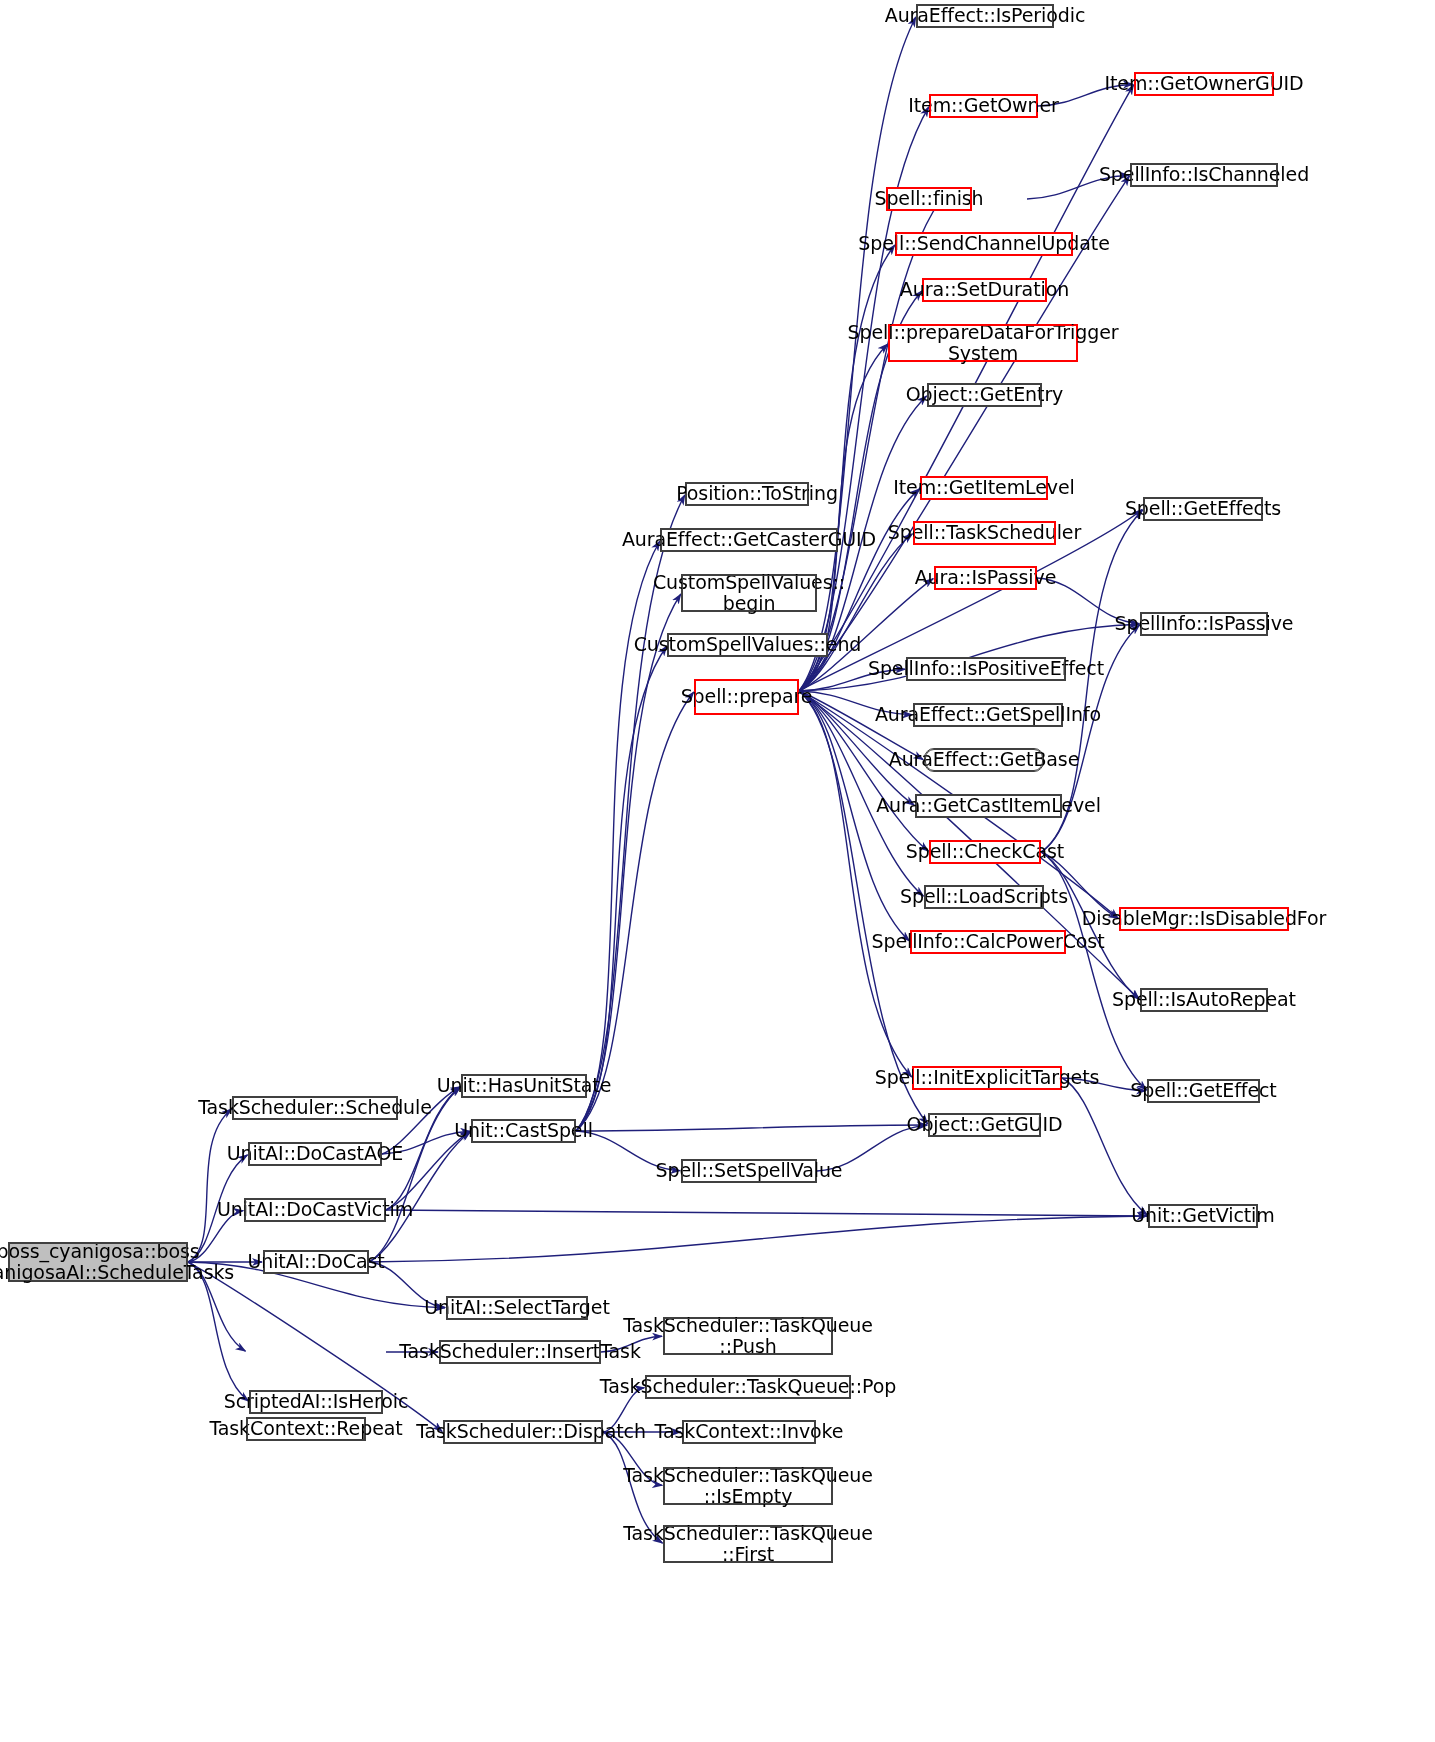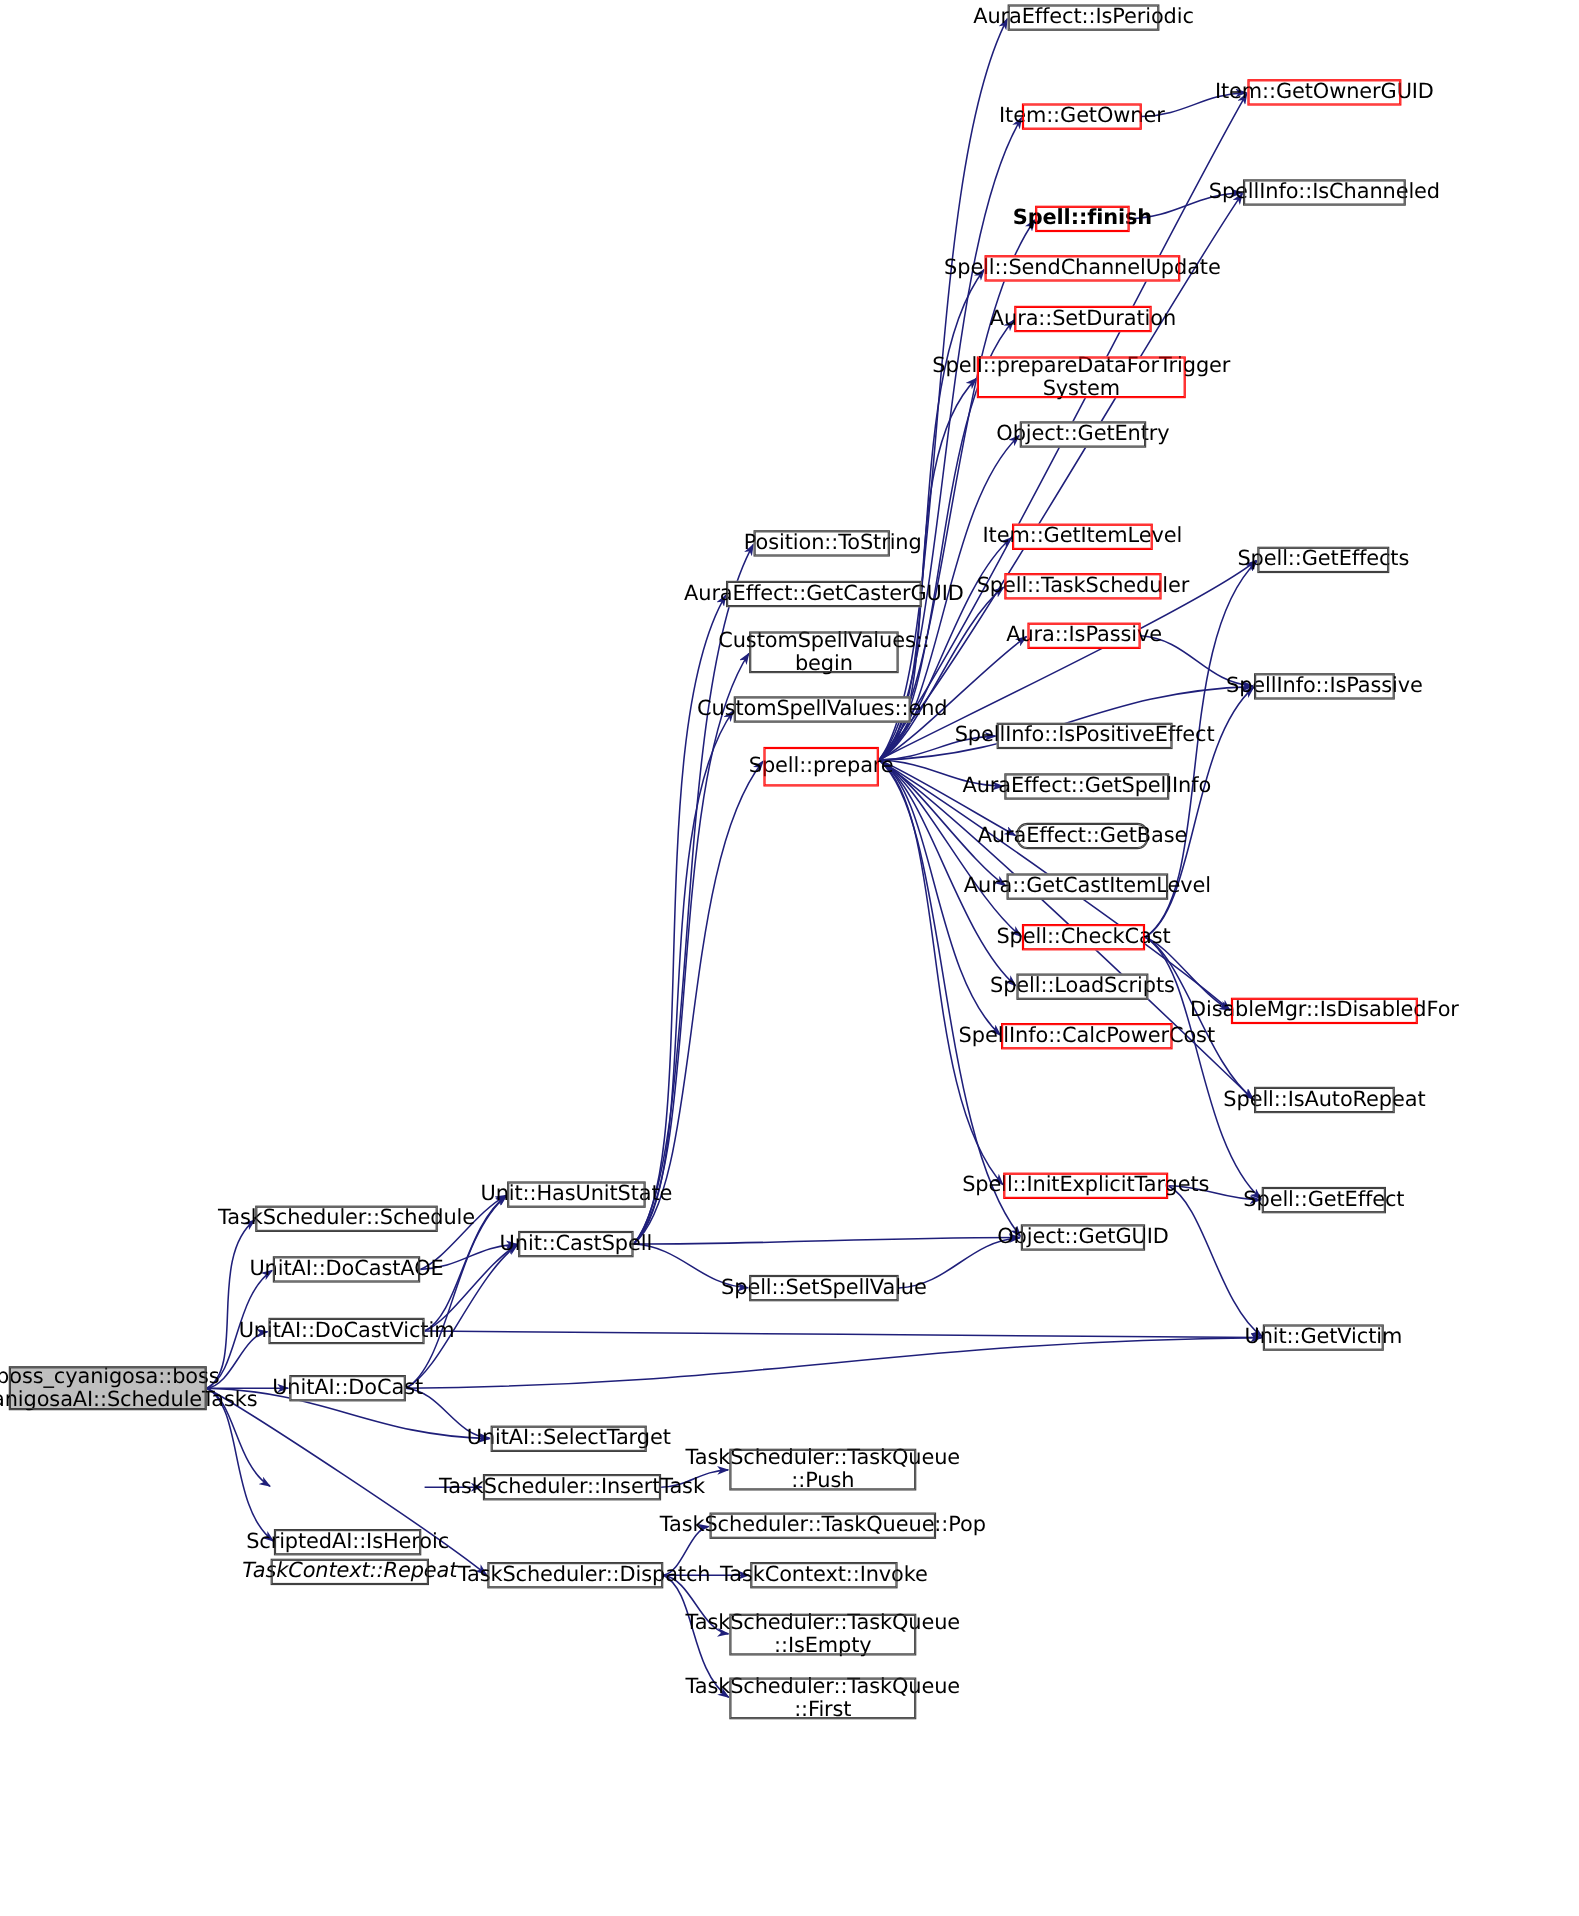--- a/index.html
+++ b/index.html
@@ -120,21 +120,21 @@
         <path d="M 1062 1078 C 1095.093 1094.56 1107.0241071135615 1184.7913114147848 1147.4711071135614 1215.1513114147847"></path>
       </g>
   </svg>
   <div id="node-layer">
       <div class="node root" style="left: 8px; top: 1242px; width: 180px; height: 40px;">boss_cyanigosa::boss
 _cyanigosaAI::ScheduleTasks</div>
       <div class="node" style="left: 232px; top: 1096px; width: 166px; height: 24px;">TaskScheduler::Schedule</div>
       <div class="node" style="left: 248px; top: 1142px; width: 134px; height: 24px;">UnitAI::DoCastAOE</div>
       <div class="node" style="left: 244px; top: 1198px; width: 142px; height: 24px;">UnitAI::DoCastVictim</div>
       <div class="node" style="left: 263px; top: 1250px; width: 106px; height: 24px;">UnitAI::DoCast</div>
-      <div class="node" style="left: 246px; top: 1417px; width: 144px; height: 24px; font-style: italic;">TaskContext::Repeat</div>
+      <div class="node" style="left: 246px; top: 1417px; width: 120px; height: 24px;">TaskContext::Repeat</div>
       <div class="node" style="left: 249px; top: 1390px; width: 134px; height: 24px;">ScriptedAI::IsHeroic</div>
       <div class="node" style="left: 461px; top: 1074px; width: 126px; height: 24px;">Unit::HasUnitState</div>
       <div class="node" style="left: 471px; top: 1119px; width: 105px; height: 24px;">Unit::CastSpell</div>
       <div class="node" style="left: 446px; top: 1296px; width: 142px; height: 24px;">UnitAI::SelectTarget</div>
       <div class="node" style="left: 439px; top: 1340px; width: 162px; height: 24px;">TaskScheduler::InsertTask</div>
       <div class="node" style="left: 443px; top: 1420px; width: 160px; height: 24px; padding-left: 20px;">TaskScheduler::Dispatch</div>
       <div class="node" style="left: 681px; top: 1159px; width: 136px; height: 24px;">Spell::SetSpellValue</div>
       <div class="node" style="left: 685px; top: 482px; width: 124px; height: 24px; padding-left: 24px;">Position::ToString</div>
       <div class="node" style="left: 660px; top: 528px; width: 178px; height: 24px;">AuraEffect::GetCasterGUID</div>
       <div class="node" style="left: 681px; top: 574px; width: 136px; height: 38px;">CustomSpellValues::
@@ -144,21 +144,21 @@
       <div class="node" style="left: 663px; top: 1317px; width: 170px; height: 38px;">TaskScheduler::TaskQueue
 ::Push</div>
       <div class="node" style="left: 645px; top: 1375px; width: 206px; height: 24px;">TaskScheduler::TaskQueue::Pop</div>
       <div class="node" style="left: 682px; top: 1420px; width: 134px; height: 24px;">TaskContext::Invoke</div>
       <div class="node" style="left: 663px; top: 1467px; width: 170px; height: 38px;">TaskScheduler::TaskQueue
 ::IsEmpty</div>
       <div class="node" style="left: 663px; top: 1525px; width: 170px; height: 38px;">TaskScheduler::TaskQueue
 ::First</div>
       <div class="node" style="left: 916px; top: 4px; width: 138px; height: 24px;">AuraEffect::IsPeriodic</div>
       <div class="node red" style="left: 929px; top: 94px; width: 109px; height: 24px;">Item::GetOwner</div>
-      <div class="node red" style="left: 941px; top: 187px; width: 86px; height: 24px; font-weight: bold;">Spell::finish</div>
+      <div class="node red" style="left: 886px; top: 187px; width: 86px; height: 24px;">Spell::finish</div>
       <div class="node red" style="left: 895px; top: 232px; width: 178px; height: 24px;">Spell::SendChannelUpdate</div>
       <div class="node red" style="left: 922px; top: 278px; width: 125px; height: 24px;">Aura::SetDuration</div>
       <div class="node red" style="left: 888px; top: 324px; width: 190px; height: 38px;">Spell::prepareDataForTrigger
 System</div>
       <div class="node" style="left: 927px; top: 383px; width: 115px; height: 24px;">Object::GetEntry</div>
       <div class="node red" style="left: 920px; top: 476px; width: 128px; height: 24px;">Item::GetItemLevel</div>
       <div class="node red" style="left: 913px; top: 521px; width: 143px; height: 24px;">Spell::TaskScheduler</div>
       <div class="node red" style="left: 934px; top: 566px; width: 103px; height: 24px;">Aura::IsPassive</div>
       <div class="node" style="left: 906px; top: 657px; width: 160px; height: 24px;">SpellInfo::IsPositiveEffect</div>
       <div class="node" style="left: 913px; top: 703px; width: 150px; height: 24px;">AuraEffect::GetSpellInfo</div>

